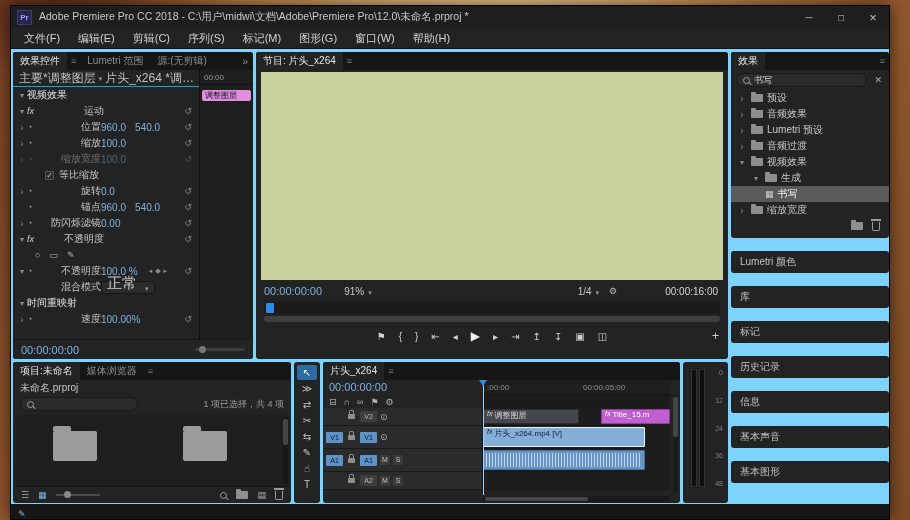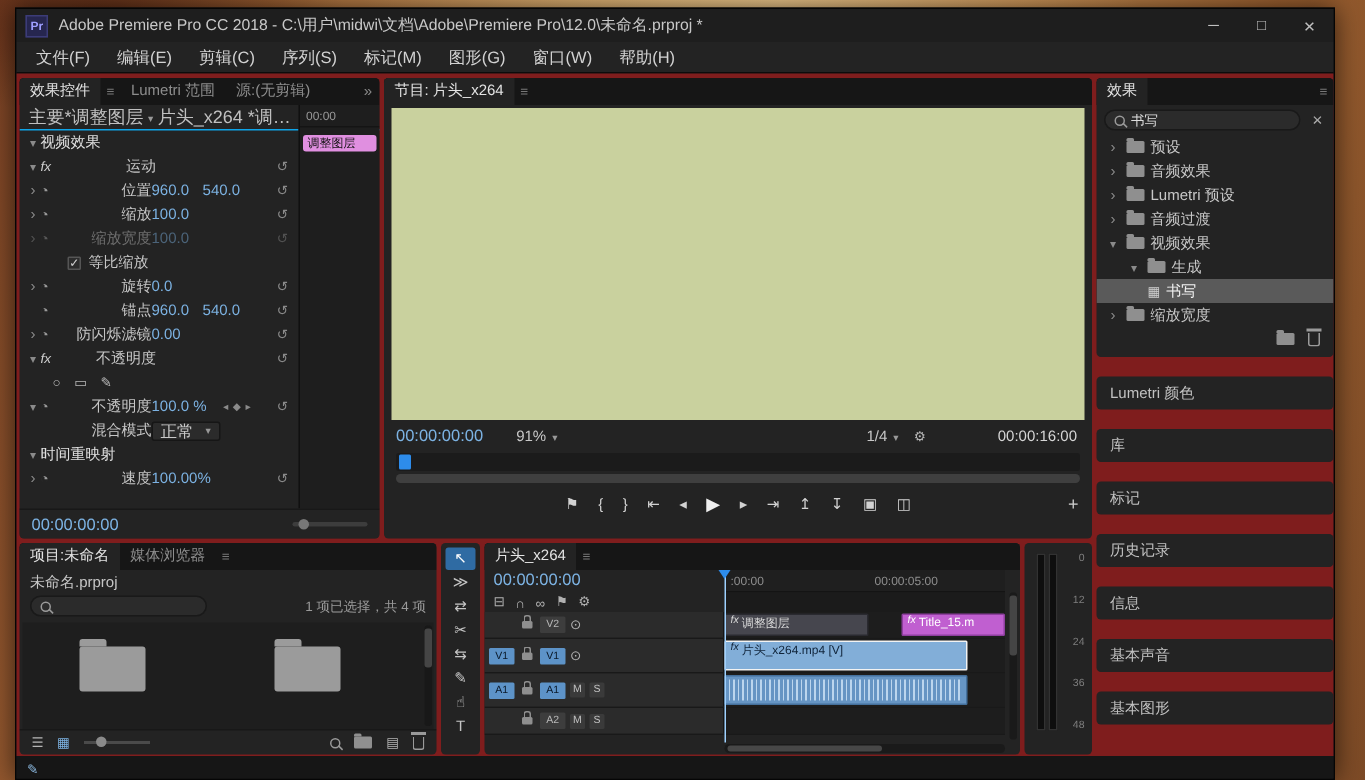--- a/index.html
+++ b/index.html
@@ -10,21 +10,21 @@
  linear-gradient(100deg,#7a4224 0%,#a96b38 18%,#d3a264 38%,#e3b97e 52%,#c98f52 68%,#9c6030 85%,#7c4a26 100%);}
 .window{position:absolute;left:10px;top:5px;width:880px;height:515px;background:#141414;box-shadow:0 0 16px rgba(0,0,0,.65);border:1px solid #050505;}
 
 .titlebar{height:22px;background:#1e1e1e;display:flex;align-items:center;}
 .appicon{width:15px;height:15px;background:#26264f;color:#9e9eff;font-size:8px;font-weight:bold;display:flex;align-items:center;justify-content:center;margin:0 7px 0 6px;border:1px solid #3c3c78;flex:none;}
 .title-text{font-size:10.5px;color:#c8c8c8;flex:1;white-space:nowrap;overflow:hidden;}
 .winbtn{width:32px;height:22px;color:#c0c0c0;font-size:10px;display:flex;align-items:center;justify-content:center;}
 .win-min::after{content:"─";} .win-max::after{content:"□";} .win-close::after{content:"×";font-size:13px;}
 .menubar{height:21px;background:#232323;display:flex;align-items:center;padding-left:4px;border-bottom:1px solid #0c0c0c;}
 .menu-item{font-size:11px;color:#d2d2d2;padding:0 9px;white-space:nowrap;}
-.workspace{position:absolute;top:43px;left:0;right:0;bottom:15px;background:#7f1d1d;}
+.workspace{position:absolute;top:43px;left:0;right:0;bottom:15px;background:#7dd3fc;}
 .statusbar{position:absolute;left:0;right:0;bottom:0;height:15px;background:#161616;display:flex;align-items:center;padding-left:7px;}
 .status-pen::after{content:"✎";color:#8ab6dc;font-size:9px;}
 
 .panel{position:absolute;background:#232323;border-radius:3px;overflow:hidden;}
 .ptabs{height:18px;background:#161616;display:flex;align-items:center;font-size:10px;color:#8d8d8d;overflow:hidden;}
 .ptab{padding:0 7px;height:18px;line-height:18px;white-space:nowrap;}
 .ptab.active{background:#232323;color:#e4e4e4;}
 .pmenu{color:#777;margin:0 4px;font-size:9px;} .pmenu::after{content:"≡";}
 .poverflow{margin-left:auto;padding-right:5px;color:#888;} .poverflow::after{content:"»";}
 .caret::after{content:"▾";font-size:7px;color:#999;margin:0 3px;}
@@ -43,21 +43,21 @@
 .fxb{font-style:italic;font-size:9px;color:#d0d0d0;width:15px;flex:none;}
 .ec-sec{color:#e0e0e0;}
 .ec-label{width:62px;flex:none;white-space:nowrap;overflow:hidden;text-align:right;}
 .ec-val{color:#7cb2e2;margin-right:9px;white-space:nowrap;}
 .reset{margin-left:auto;color:#8a8a8a;font-size:9px;padding-right:3px;} .reset::after{content:"↺";}
 .dim{opacity:.45;}
 .knav{display:flex;gap:3px;align-items:center;margin-left:2px;color:#8a8a8a;font-size:7px;}
 .k-prev::after{content:"◂";} .k-add::after{content:"◆";} .k-next::after{content:"▸";}
 .cbx{width:9px;height:9px;background:#2c2c2c;border:1px solid #555;border-radius:1px;margin:0 5px 0 18px;color:#d0d0d0;font-size:8px;line-height:8px;text-align:center;flex:none;}
 .cbx::after{content:"✓";}
-.dd{display:flex;align-items:center;background:#2b2b2b;border:1px solid #161616;border-radius:2px;height:13px;padding:0 5px;font-size:11px;color:#c9c9c9;gap:8px;}
+.dd{display:flex;align-items:flex-end;background:#2b2b2b;border:1px solid #161616;border-radius:2px;height:13px;padding:0 5px;font-size:15px;color:#c9c9c9;gap:8px;}
 .dd::after{content:"▾";font-size:7px;color:#999;}
 .masks{display:flex;gap:9px;color:#b9b9b9;font-size:9px;padding-left:18px;}
 .mi-ellipse::after{content:"○";} .mi-rect::after{content:"▭";} .mi-pen::after{content:"✎";}
 .ec-bottom{position:absolute;left:0;right:0;bottom:0;height:20px;display:flex;align-items:center;padding:0 8px;border-top:1px solid #181818;background:#232323;}
 .ec-tc{color:#7cb2e2;font-size:11px;}
 .ec-zoom{margin-left:auto;width:50px;height:3px;background:#3d3d3d;border-radius:2px;position:relative;}
 .ec-zoom::after{content:"";position:absolute;left:4px;top:-2px;width:7px;height:7px;border-radius:50%;background:#777;}
 
 .p-pm{left:245px;top:3px;width:472px;height:307px;}
 .pm-view{margin:2px 5px;height:208px;background:#151515;display:flex;}

